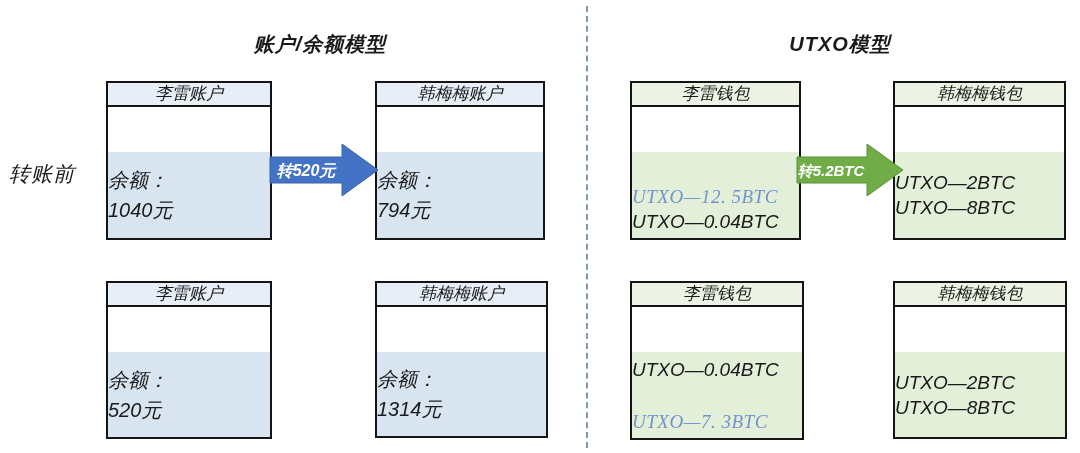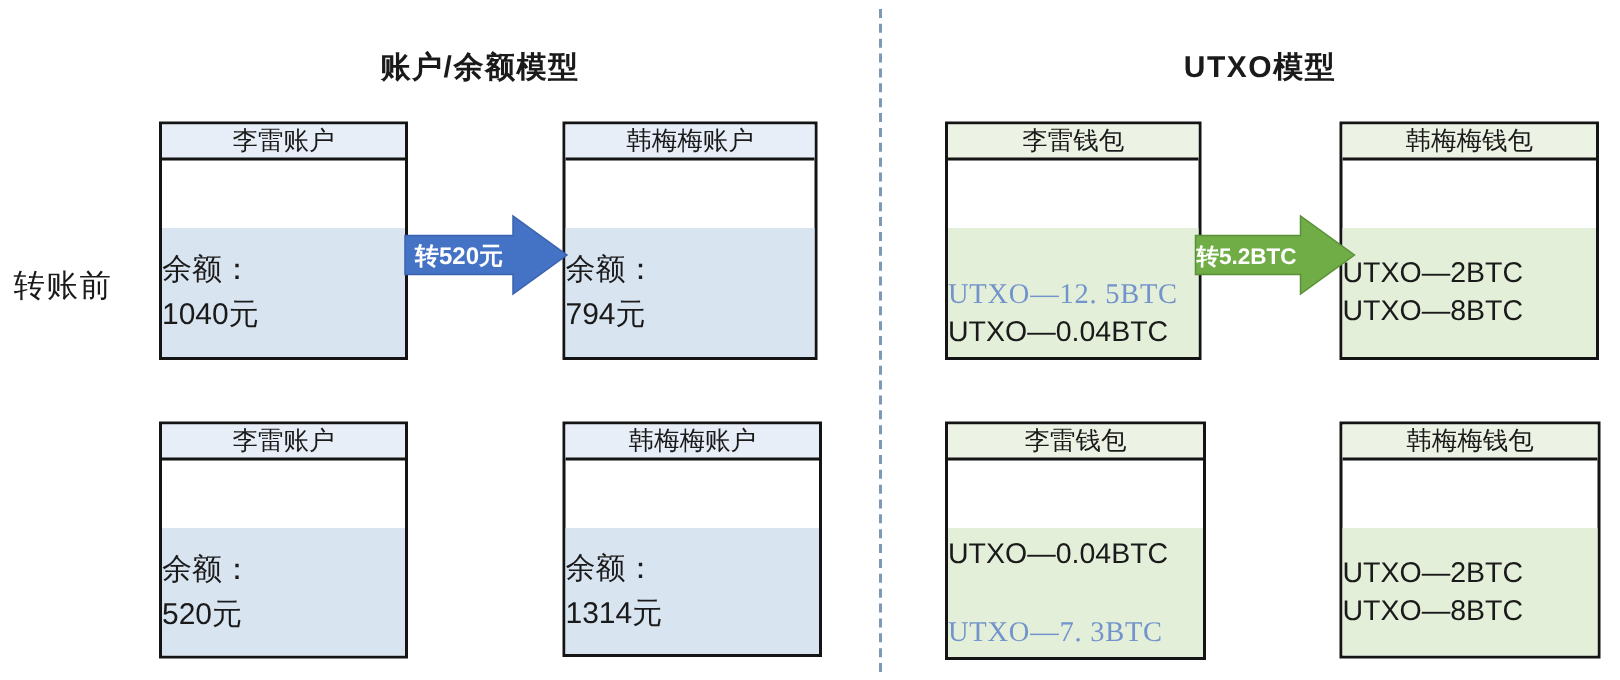--- a/index.html
+++ b/index.html
@@ -1,29 +1,29 @@
 <!DOCTYPE html>
 <html style="--blue-box-body: #d9e4f1; --blue-box-header: #e7eef7; --green-box-body: #e3efd9; --green-box-header: #ecf3e4; --arrow-blue: #4472c4; --arrow-blue-edge: #3a62ae; --arrow-green: #70ad47; --arrow-green-edge: #5a9138; --utxo-highlight: #7293cb; --divider: #7d99b8; --box-border: #141414; --text: #1a1a1a;"><head>
 <meta charset="utf-8">
 <style>
   html,body{margin:0;padding:0;background:#ffffff;}
   .canvas{
     position:relative;width:1080px;height:453px;background:#ffffff;overflow:hidden;
-    font-family:"Liberation Sans","DejaVu Sans",sans-serif;color:var(--text,#1a1a1a);
+    font-family:"Liberation Sans","DejaVu Sans",sans-serif;color:var(--text,#1a1a1a);font-style:italic;
   }
   .panel-title{
     position:absolute;top:31px;width:300px;text-align:center;
     font-size:20px;font-weight:bold;letter-spacing:1px;
   }
   .panel-title.left{left:170px;}
   .panel-title.right{left:690px;}
   .row-label{
     position:absolute;left:9px;width:90px;font-size:21px;letter-spacing:1px;
   }
-  .row-label.before{top:160px;margin-top:16px;}
+  .row-label.before{top:160px;}
   .row-label.after{top:356px;}
   .divider{
     position:absolute;left:586px;top:6px;height:442px;width:0;
     border-left:2px dashed var(--divider,#7d99b8);
   }
   .box{
     position:absolute;box-sizing:border-box;
     border:2.5px solid var(--box-border,#141414);
     display:flex;flex-direction:column;gap:45px;
   }

